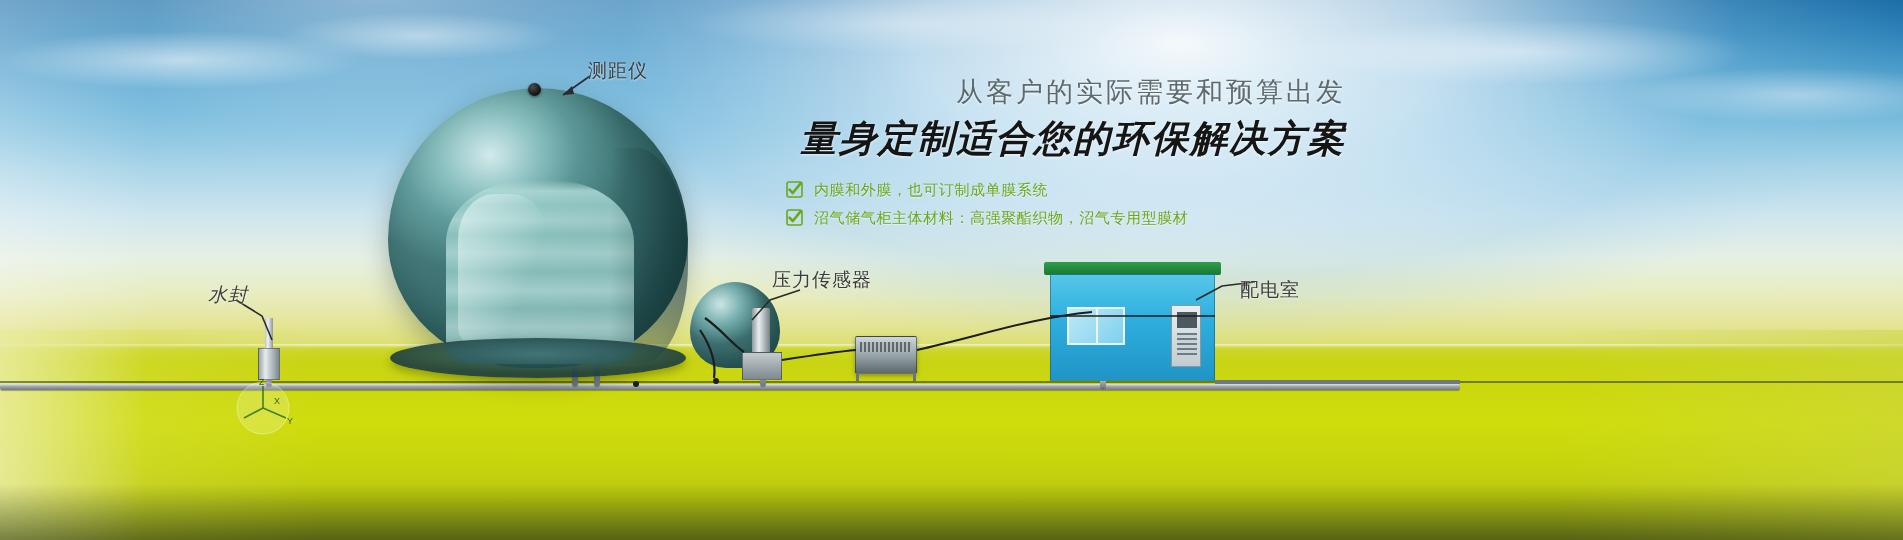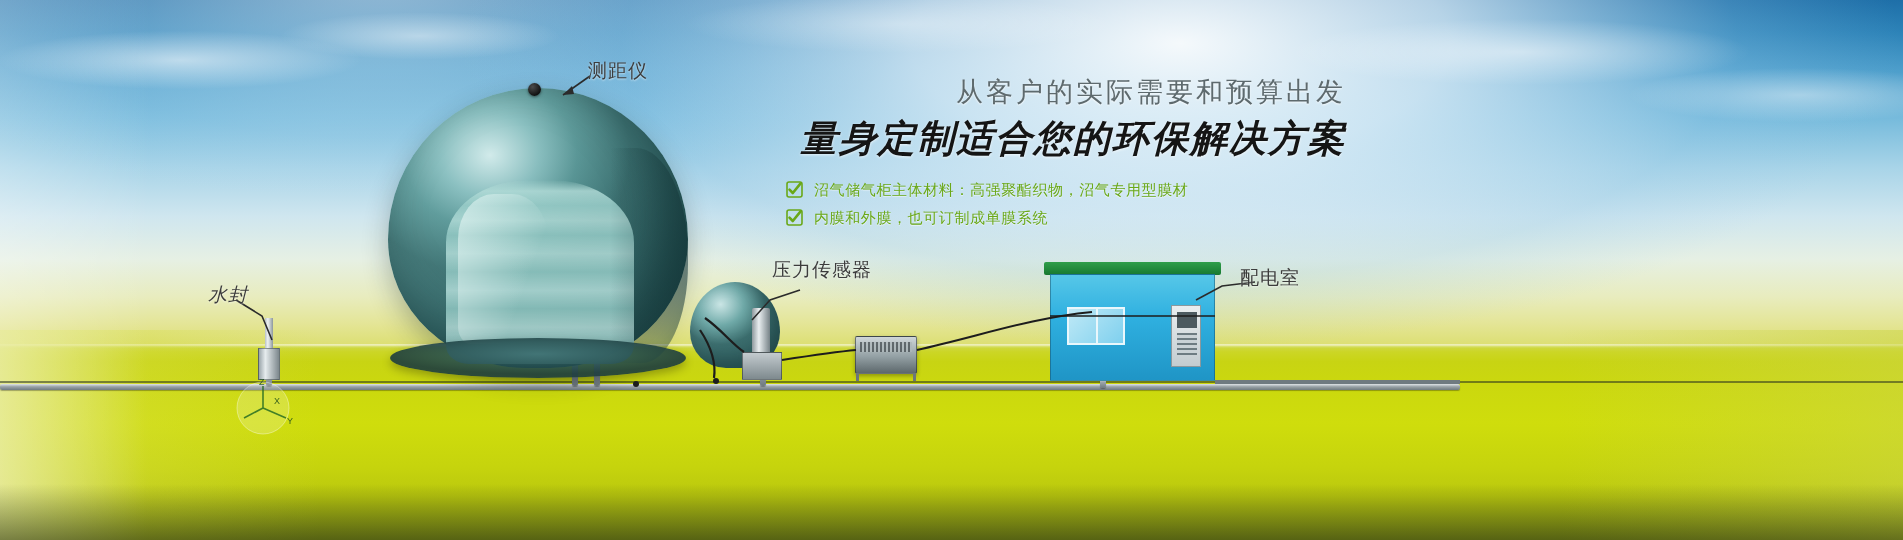--- a/index.html
+++ b/index.html
@@ -374,49 +374,49 @@
     <line x1="35" y1="36" x2="35" y2="14" stroke="#2a6f2a" stroke-width="1.6"></line>
     <line x1="35" y1="36" x2="58" y2="46" stroke="#2a6f2a" stroke-width="1.6"></line>
     <line x1="35" y1="36" x2="16" y2="46" stroke="#2a6f2a" stroke-width="1.6"></line>
     <text x="31" y="13" font-size="9" fill="#1d4d1d" font-family="'Liberation Sans',sans-serif">Z</text>
     <text x="59" y="52" font-size="9" fill="#1d4d1d" font-family="'Liberation Sans',sans-serif">Y</text>
     <text x="46" y="32" font-size="9" fill="#1d4d1d" font-family="'Liberation Sans',sans-serif">X</text>
   </svg>
 
   <div class="callout" style="left:588px; top:61px;">测距仪</div>
   <div class="callout" style="left:208px; top:285px;font-style:italic;">水封</div>
-  <div class="callout" style="left:772px; top:260px;">压力传感器</div>
-  <div class="callout" style="left:1240px; top:268px;">配电室</div>
+  <div class="callout" style="left:772px; top:270px;">压力传感器</div>
+  <div class="callout" style="left:1240px; top:280px;">配电室</div>
 
   <div class="copy">
     <div class="copy-sub">从客户的实际需要和预算出发</div>
     <div class="copy-title">量身定制适合您的环保解决方案</div>
 
     <div class="bullets">
+
+      <div class="bullet">
+        <span class="bullet-icon">
+          <svg width="17" height="17" viewBox="0 0 17 17">
+            <rect x="1" y="1" width="15" height="15" rx="2" fill="none" stroke="#6aa818" stroke-width="1.6"></rect>
+            <path d="M3.5 8.6 L6.8 12 L14.6 2.4" fill="none" stroke="#6aa818" stroke-width="2.6" stroke-linecap="round" stroke-linejoin="round"></path>
+          </svg>
+        </span>
+        <span class="bullet-text">内膜和外膜，也可订制成单膜系统</span>
+      </div>
 
       <div class="bullet">
         <span class="bullet-icon">
           <svg width="17" height="17" viewBox="0 0 17 17">
             <rect x="1" y="1" width="15" height="15" rx="2" fill="none" stroke="#6aa818" stroke-width="1.6"></rect>
             <path d="M3.5 8.6 L6.8 12 L14.6 2.4" fill="none" stroke="#6aa818" stroke-width="2.6" stroke-linecap="round" stroke-linejoin="round"></path>
           </svg>
         </span>
         <span class="bullet-text">沼气储气柜主体材料：高强聚酯织物，沼气专用型膜材</span>
       </div>
 
-      <div class="bullet">
-        <span class="bullet-icon">
-          <svg width="17" height="17" viewBox="0 0 17 17">
-            <rect x="1" y="1" width="15" height="15" rx="2" fill="none" stroke="#6aa818" stroke-width="1.6"></rect>
-            <path d="M3.5 8.6 L6.8 12 L14.6 2.4" fill="none" stroke="#6aa818" stroke-width="2.6" stroke-linecap="round" stroke-linejoin="round"></path>
-          </svg>
-        </span>
-        <span class="bullet-text">内膜和外膜，也可订制成单膜系统</span>
-      </div>
-
 
     </div>
   </div>
 
   <div class="bottom-vig"></div>
 
 
 </div>
 
 </body></html>

